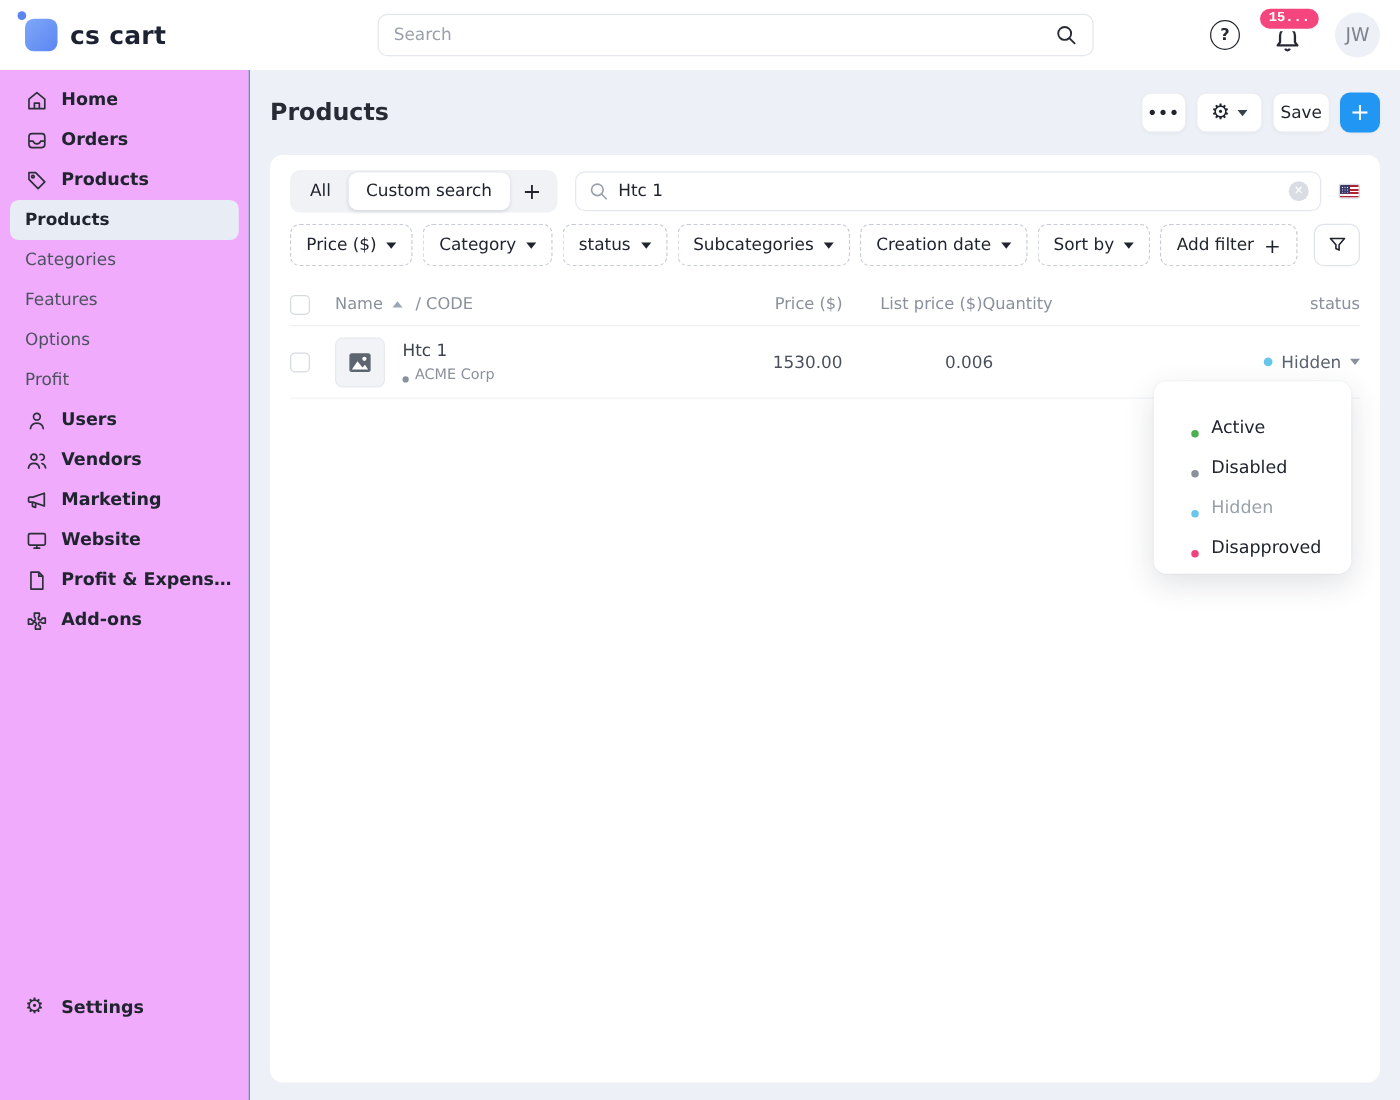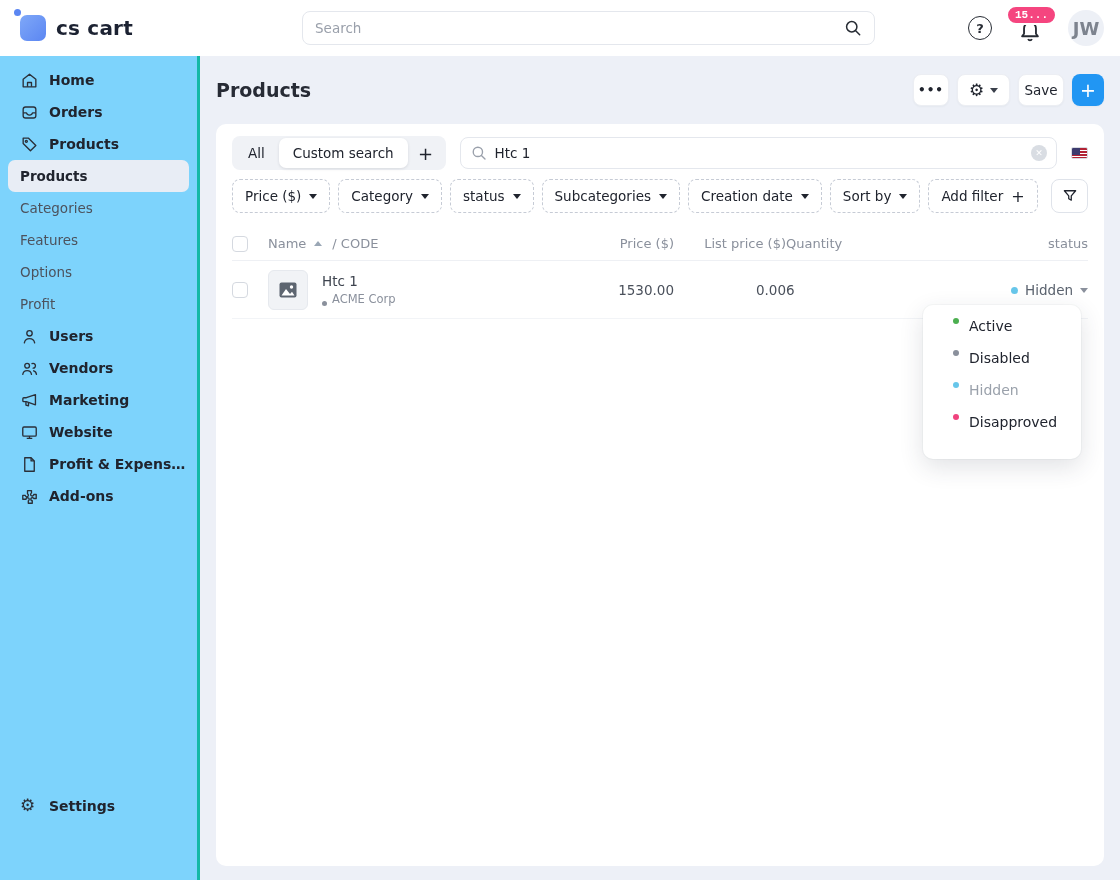--- a/index.html
+++ b/index.html
@@ -18,24 +18,24 @@
   .logo-text { font-size:20px; font-weight:700; color:#1c2232; letter-spacing:.2px; }
   .top-search { position:absolute; left:270px; top:11px; width:573px; height:34px;margin-left:32px; }
   .top-search input { width:100%; height:100%; border:1px solid #e4e7ed; border-radius:8px; padding:0 40px 0 12px; font-size:13.5px; color:#3a404b; font-family:inherit; background:#fff; outline:none; }
   .top-search input::placeholder { color:#9aa0ab; }
   .top-search .mag { position:absolute; right:12px; top:7px; width:20px; height:20px; color:#262b33; cursor:pointer; }
   .top-icons { position:absolute; right:16px; top:0; height:56px; display:flex; align-items:center; gap:24px; }
   .help-ic { width:24px; height:24px; border:1.7px solid #262b33; border-radius:50%; display:flex; align-items:center; justify-content:center; font-size:13px; font-weight:700; color:#262b33; cursor:pointer; }
   .bell-wrap { position:relative; width:28px; height:30px; cursor:pointer;font-family:Liberation Mono, monospace; }
   .bell-wrap svg { position:absolute; left:1px; bottom:0; width:26px; height:26px; color:#262b33; }
   .badge { position:absolute; left:-10px; top:-8px; min-width:40px; height:20px; border-radius:10px; color:#fff; font-size:11px; font-weight:700; display:flex; align-items:center; justify-content:center; padding:0 7px; border:2px solid #fff; }
-  .avatar { width:36px; height:36px; border-radius:50%; background:#edf0f6; color:#7d838e; font-weight:700; font-size:18px; display:flex; align-items:center; justify-content:center; cursor:pointer; }
-
-  
-  .sidebar { position:absolute; left:0; top:56px; width:200px; height:824px; background:#7dd3fc; border-right:3px solid #14b8a6; padding-top:8px; }
+  .avatar { width:36px; height:36px; border-radius:50%; background:#edf0f6; color:#7d838e; font-weight:400; font-size:15px; display:flex; align-items:center; justify-content:center; cursor:pointer; }
+
+  
+  .sidebar { position:absolute; left:0; top:56px; width:200px; height:824px; background:#f0abfc; border-right:1px solid #14b8a6; padding-top:8px; }
   .nav-item { display:flex; align-items:center; gap:10px; height:32px; padding:0 8px 0 20px; cursor:pointer; }
   .nav-item .nav-ic { width:19px; height:19px; color:#2a2f38; display:flex; }
   .nav-item .nav-ic svg { width:19px; height:19px; }
   .nav-label { font-weight:700; font-size:14px; color:#20242e; white-space:nowrap; overflow:hidden; text-overflow:ellipsis; }
   .sub-item { height:32px; margin:0 8px; padding:0 12px; display:flex; align-items:center; border-radius:7px; font-size:13.5px; color:#4c525d; cursor:pointer; }
   .sub-item.selected { background:#e8edf5; font-weight:700; color:#20242e; }
   .settings-item { position:absolute; left:0; bottom:58px; width:200px; }
 
   
   .main { position:absolute; left:200px; top:56px; width:920px; height:824px; background:#edf0f7; }
@@ -92,21 +92,21 @@
   .vendor-line { display:flex; align-items:flex-end; gap:5px; font-size:11.5px; color:#8a909c; }
   .vdot { width:5px; height:5px; border-radius:50%; background:#8a909c; }
   .cell-val { font-size:13.5px; color:#4a505b; }
   .status-cell { display:inline-flex; align-items:center; gap:7px; cursor:pointer; }
   .sdot { width:7px; height:7px; border-radius:50%; }
   .status-text { font-size:13.5px; color:#5a626e; }
   .status-cell .caret { border-top-color:#8a909c; border-left-width:4px; border-right-width:4px; }
 
   
   .dropdown { position:absolute; left:923px; top:305px; width:158px; background:#fff; border-radius:10px; box-shadow:0 8px 24px rgba(40,50,70,.14), 0 0 0 1px rgba(40,50,70,.03); padding:13px 0; z-index:10; }
-  .dd-item { height:32px; display:flex; align-items:flex-start; gap:10px; padding:0 16px 0 30px; font-size:14px; color:#20242e; cursor:pointer; }
+  .dd-item { height:32px; display:flex; align-items:flex-end; gap:10px; padding:0 16px 0 30px; font-size:14px; color:#20242e; cursor:pointer; }
   .dd-item .sdot { width:6px; height:6px; }
   .dd-item.muted { color:#9aa1ab; }
 </style>
 </head>
 <body>
 
 <div class="topbar">
   <div class="logo">
     <span class="logo-mark"></span>
     <span class="logo-text">cs cart</span>

